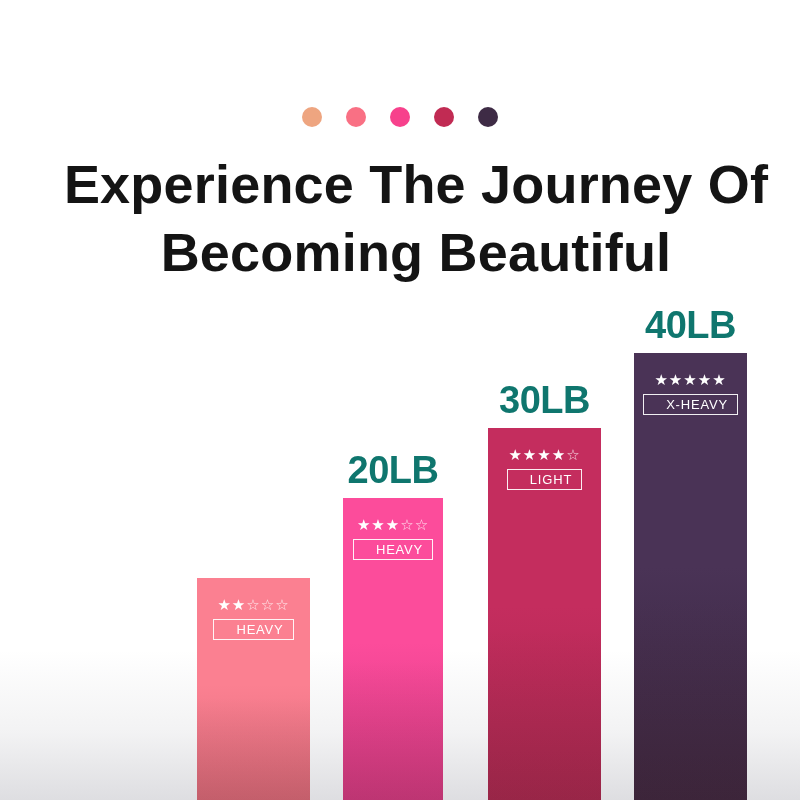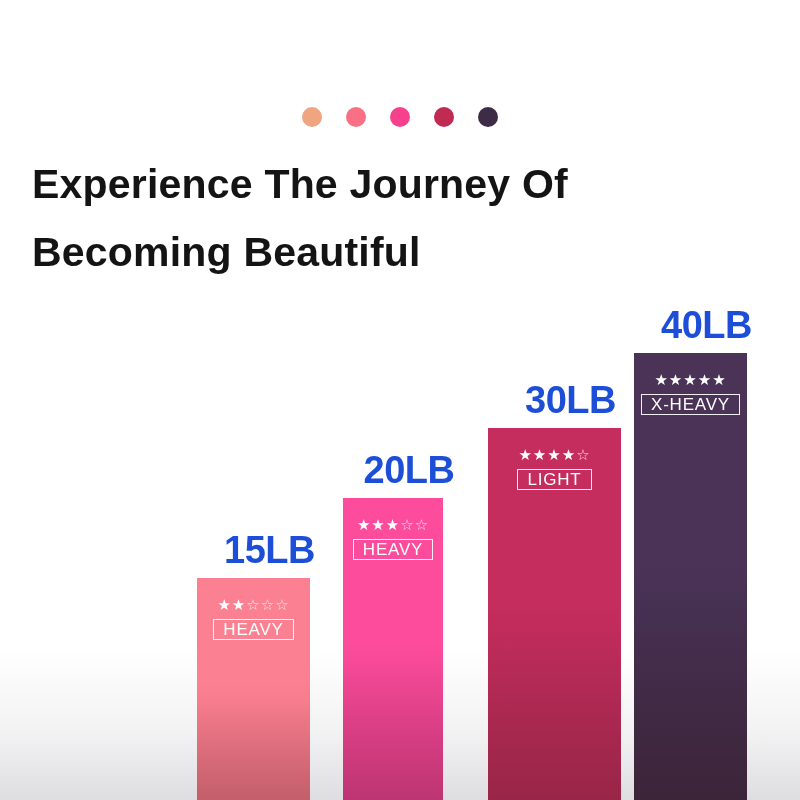--- a/index.html
+++ b/index.html
@@ -43,24 +43,25 @@
     height: 20px;
     border-radius: 50%;
   }
 
   
   #headline {
     position: absolute;
     top: 150px;
     left: 0;
     width: 800px;
+    text-align: center;
     z-index: 3;
     color: #141414;
     font-weight: bold;
-    font-size: 41px;
+    font-size: 54px;
     line-height: 68px;
     letter-spacing: 0.2px;
     padding-left: 32px;
   }
   #headline .line { display: block; white-space: nowrap; }
 
   
   #chart {
     position: absolute;
     left: 0;
@@ -90,26 +91,26 @@
     left: 0;
     bottom: 0;
     width: 100%;
     height: 46%;
     background: linear-gradient(to bottom, rgba(90,40,40,0) 0%, rgba(90,40,40,0.20) 100%);
     pointer-events: none;
   }
 
   .bar-weight {
     position: absolute;
-    left: 16px;
+    left: 0;
     width: 100%;
     text-align: center;
     font-weight: bold;
     font-size: 38px;
-    color: #1d4ed8;
+    color: #0f766e;
     letter-spacing: -0.5px;
     white-space: nowrap;
   }
 
   .bar-badge {
     position: absolute;
     left: 0;
     top: 18px;
     width: 100%;
     display: flex;
@@ -124,23 +125,23 @@
     letter-spacing: 1px;
     color: #ffffff;
     white-space: nowrap;
     margin-bottom: 6px;
   }
   .stars .empty { opacity: 0.82; }
 
   .level-box {
     border: 1.6px solid rgba(255,255,255,0.92);
     color: #ffffff;
-    font-size: 17px;
+    font-size: 13px;
     letter-spacing: 0.8px;
-    padding: 3px 9px 3px 9px;
+    padding: 3px 9px 3px 22px;
     line-height: 13px;
     white-space: nowrap;
     text-align: center;
   }
 </style>
 </head>
 <body>
 
 <div id="floor-gradient"></div>
 
@@ -152,38 +153,37 @@
     <div class="dot" style="background: rgb(62, 43, 69);"></div>
   </div>
 
 <div id="headline">
   <span class="line">Experience The Journey Of</span>
   <span class="line">Becoming Beautiful</span>
 </div>
 
 <div id="chart">
     <div class="bar-group" style="left: 197px; width: 113px; height: 282px;">
-      <div class="bar-weight" style="bottom: 228px;">15LB</div>
       <div class="bar" style="height: 222px; background: linear-gradient(rgb(251, 128, 145) 0%, rgb(251, 128, 145) 48%, rgb(222, 108, 124) 100%);">
         <div class="bar-badge">
           <div class="stars"><span class="filled">★★</span><span class="empty">☆☆☆</span></div>
           <div class="level-box">HEAVY</div>
         </div>
       </div>
     </div>
     <div class="bar-group" style="left: 343px; width: 100px; height: 362px;">
       <div class="bar-weight" style="bottom: 308px;">20LB</div>
       <div class="bar" style="height: 302px; background: linear-gradient(rgb(252, 76, 155) 0%, rgb(252, 76, 155) 48%, rgb(214, 56, 133) 100%);">
         <div class="bar-badge">
           <div class="stars"><span class="filled">★★★</span><span class="empty">☆☆</span></div>
           <div class="level-box">HEAVY</div>
         </div>
       </div>
     </div>
-    <div class="bar-group" style="left: 488px; width: 133px; height: 432px;">
+    <div class="bar-group" style="left: 488px; width: 113px; height: 432px;">
       <div class="bar-weight" style="bottom: 378px;">30LB</div>
       <div class="bar" style="height: 372px; background: linear-gradient(rgb(196, 45, 94) 0%, rgb(196, 45, 94) 48%, rgb(168, 37, 79) 100%);">
         <div class="bar-badge">
           <div class="stars"><span class="filled">★★★★</span><span class="empty">☆</span></div>
           <div class="level-box">LIGHT</div>
         </div>
       </div>
     </div>
     <div class="bar-group" style="left: 634px; width: 113px; height: 507px;">
       <div class="bar-weight" style="bottom: 453px;">40LB</div>

